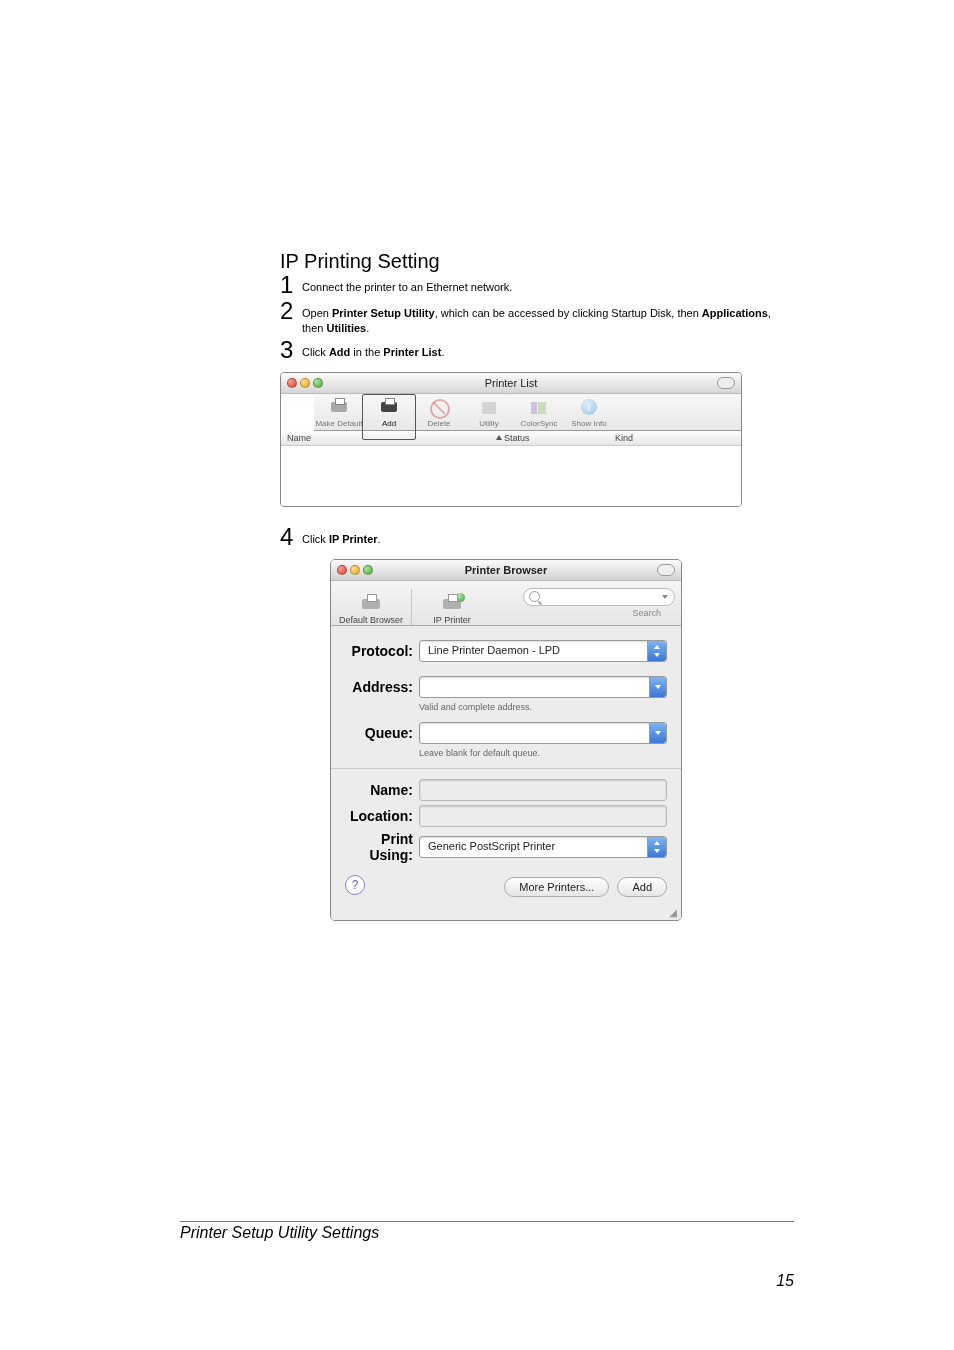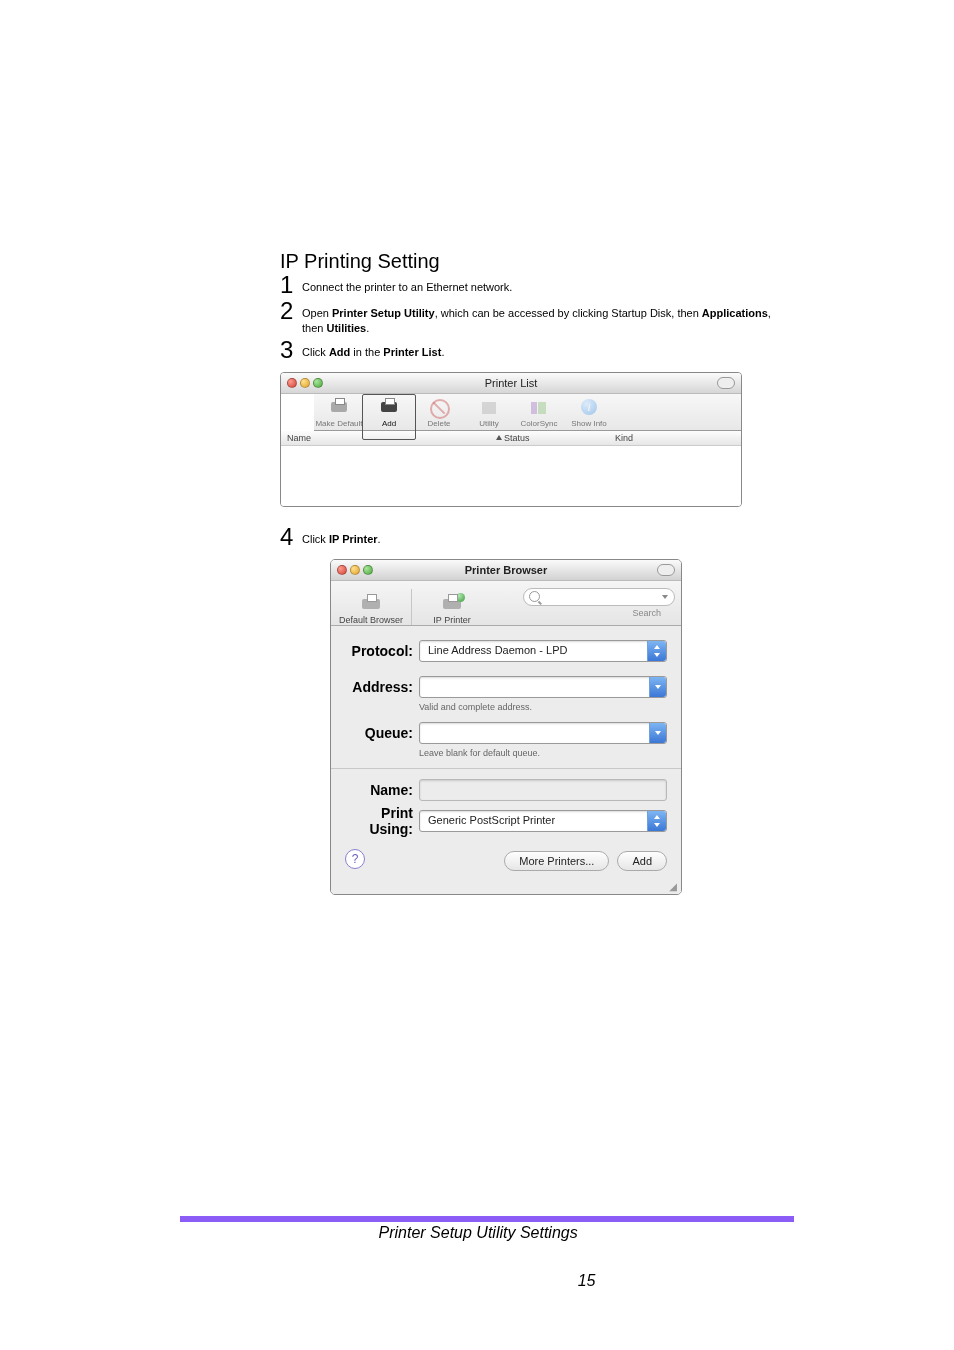--- a/index.html
+++ b/index.html
@@ -397,23 +397,23 @@
     text-align:right; background:#ececec;
     padding: 0 4px 2px 0;
     color:#999; font-size:10px;
   }
 
   .footer {
     position:absolute;
     bottom: 60px;
     left: 180px;
     right: 160px;
-    border-top: 6px solid #8b5cf6;
+    border-top: 1px solid #8b5cf6;
     display:flex;
-    justify-content:center;
+    justify-content:space-between;
     padding-top: 2px;
   }
   .footer-left { font-style: italic; font-size: 16px; }
   .footer-right { font-style: italic; font-size: 16px; margin-top: 48px; }
 </style>
 </head>
 <body>
 
 <div class="page">
 
@@ -518,21 +518,21 @@
           <div class="bw-search-caret"></div>
         </div>
         <div class="bw-search-label">Search</div>
       </div>
     </div>
 
     <div class="bw-form">
       <div class="bw-field">
         <div class="bw-label">Protocol:</div>
         <div class="bw-input dropdown">
-          <div class="value">Line Address Daemon - LPD</div>
+          <div class="value">Line Printer Daemon - LPD</div>
           <div class="end-btn"></div>
         </div>
       </div>
       <div style="height:10px;"></div>
       <div class="bw-field">
         <div class="bw-label">Address:</div>
         <div class="bw-input combo">
           <div class="end-btn"></div>
         </div>
       </div>
@@ -545,20 +545,24 @@
         </div>
       </div>
       <div class="bw-hint">Leave blank for default queue.</div>
 
       <div class="bw-divider"></div>
 
       <div class="bw-field bw-lower-field">
         <div class="bw-label">Name:</div>
         <div class="bw-input"></div>
       </div>
+      <div class="bw-field bw-lower-field">
+        <div class="bw-label">Location:</div>
+        <div class="bw-input"></div>
+      </div>
       <div class="bw-field">
         <div class="bw-label">Print Using:</div>
         <div class="bw-input dropdown">
           <div class="value">Generic PostScript Printer</div>
           <div class="end-btn"></div>
         </div>
       </div>
     </div>
     <div class="bw-buttons">
       <div class="bw-help">?</div>

